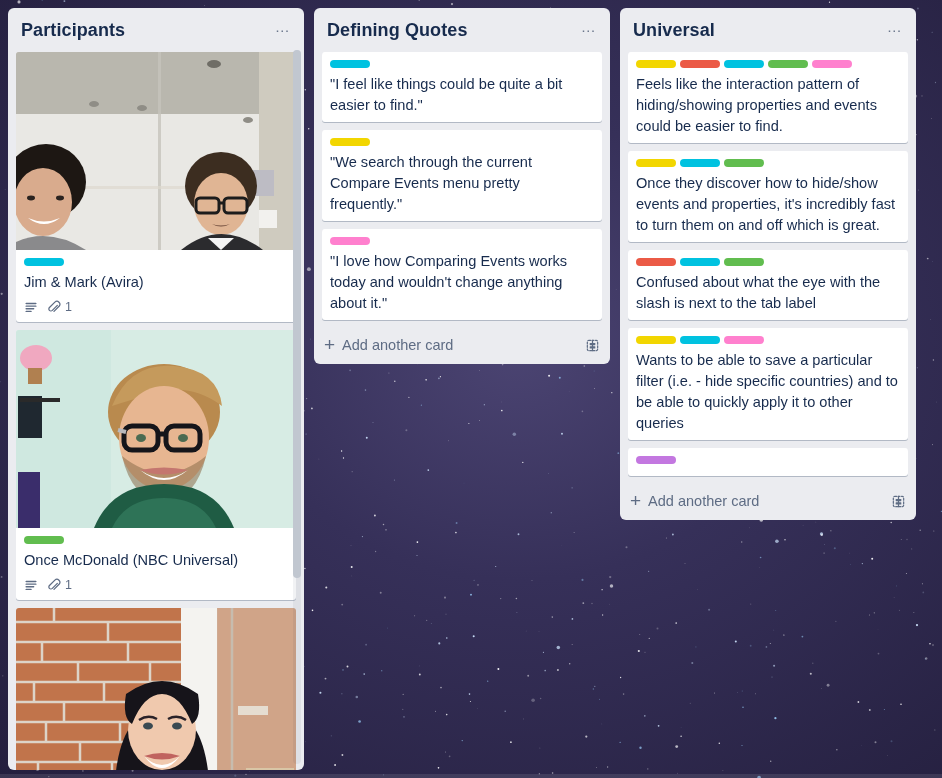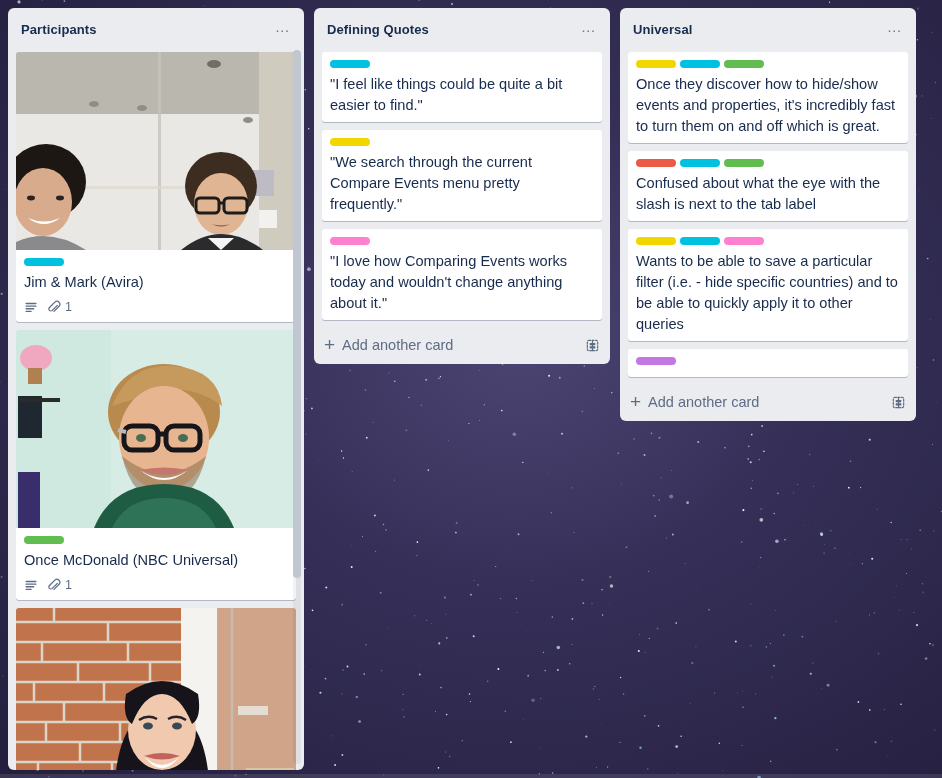--- a/index.html
+++ b/index.html
@@ -49,21 +49,21 @@
   }
 
   .list-header {
     display: flex;
     align-items: center;
     justify-content: space-between;
     padding: 11px 8px 11px 13px;
     flex: 0 0 auto;
   }
   .list-title {
-    font-size: 13px;
+    font-size: 18px;
     font-weight: bold;
     color: #172b4d;
     letter-spacing: .1px;
     line-height: 20px;
   }
   .list-menu {
     width: 26px; height: 22px;
     display: flex; align-items: center; justify-content: center;
     border-radius: 3px;
     cursor: pointer;
@@ -1281,20 +1281,32 @@
           <div class="list-title">Universal</div>
           <div class="list-menu">
             <span>…</span>
           </div>
         </div>
         <div class="cards">
           <div class="card">
             <div class="card-body">
               <div class="labels">
                 <span class="label" style="background:#f2d600"></span>
+                <span class="label" style="background:#eb5a46"></span>
+                <span class="label" style="background:#00c2e0"></span>
+                <span class="label" style="background:#61bd4f"></span>
+                <span class="label" style="background:#ff80ce"></span>
+              </div>
+              <div class="card-text">Feels like the interaction pattern of hiding/showing properties and events could be easier to find.</div>
+            </div>
+          </div>
+          <div class="card">
+            <div class="card-body">
+              <div class="labels">
+                <span class="label" style="background:#f2d600"></span>
                 <span class="label" style="background:#00c2e0"></span>
                 <span class="label" style="background:#61bd4f"></span>
               </div>
               <div class="card-text">Once they discover how to hide/show events and properties, it's incredibly fast to turn them on and off which is great.</div>
             </div>
           </div>
           <div class="card">
             <div class="card-body">
               <div class="labels">
                 <span class="label" style="background:#eb5a46"></span>

